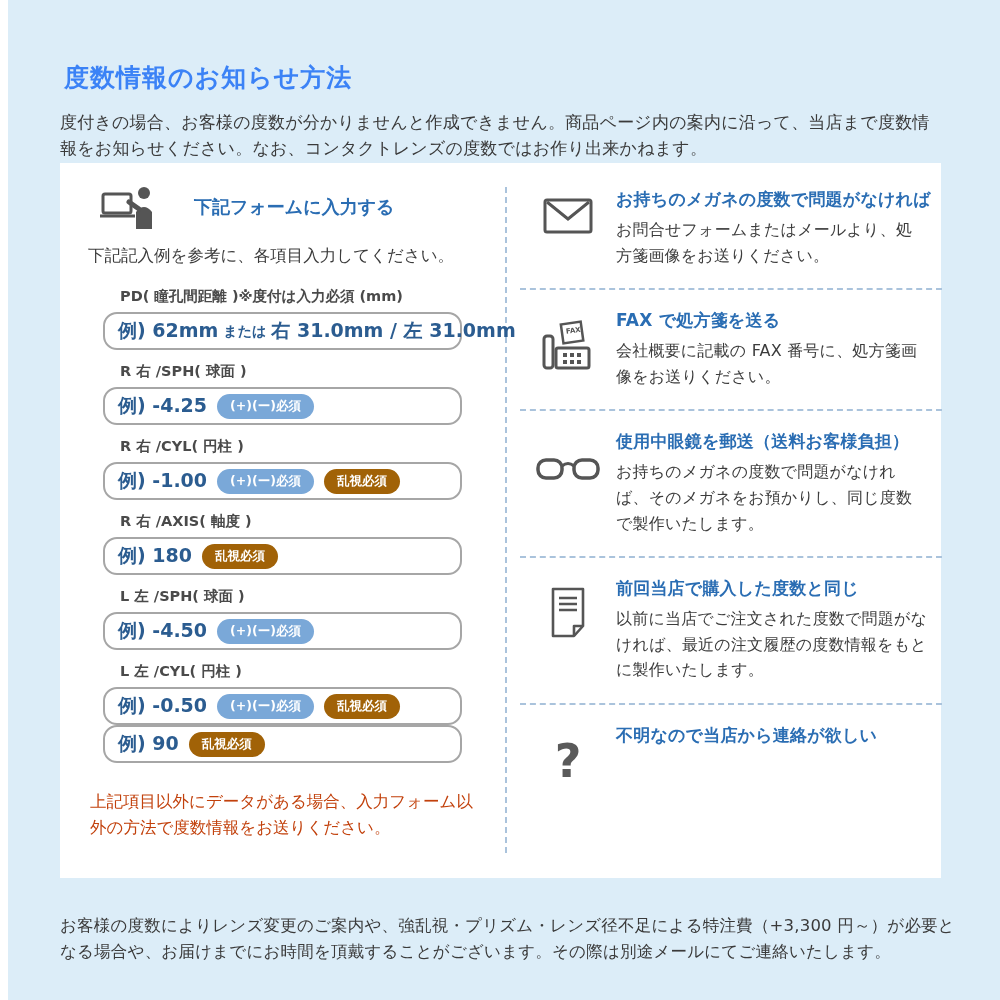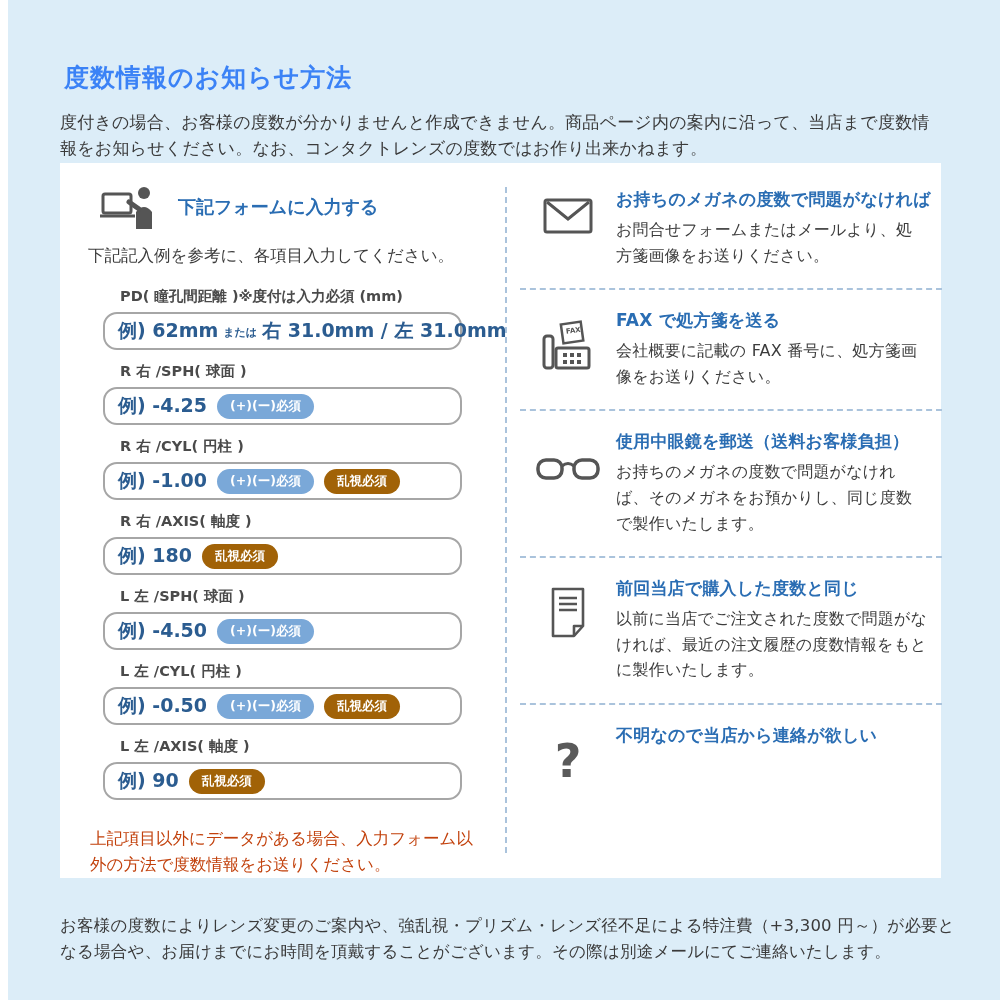--- a/index.html
+++ b/index.html
@@ -11,29 +11,29 @@
   .intro{position:absolute;left:60px;top:92px;width:884px;font-size:17px;color:#3a3a3a;
     line-height:1.55;letter-spacing:.2px;}
   .page-footer{position:absolute;left:60px;top:896px;width:902px;font-size:16.5px;
     color:#3a3a3a;line-height:1.6;letter-spacing:.2px;}
 
   .panel{position:absolute;left:60px;top:163px;width:881px;height:715px;background:#ffffff;}
   .vdivider{position:absolute;left:445px;top:24px;height:666px;border-left:2px dashed #aac3dc;}
 
   
   .leftcol{position:absolute;left:28px;top:22px;width:404px;}
-  .form-head{display:flex;align-items:center;gap:22px;margin:0 0 16px 12px;}
+  .form-head{display:flex;align-items:center;gap:38px;margin:0 0 16px 12px;}
   .form-head-title{font-size:18px;font-weight:bold;color:#2a6db3;}
   .form-note{font-size:16.5px;color:#3c3c3c;margin:0 0 20px 0;}
   .flabel{font-size:14.5px;font-weight:bold;color:#4a4a4a;margin:12px 0 6px 32px;}
   .fbox{height:38px;border:2px solid #a6a6a6;border-radius:14px;background:#fff;
     display:flex;align-items:center;padding:0 10px 0 13px;margin-left:15px;width:359px;
     box-sizing:border-box;}
   .ex{font-size:19px;font-weight:bold;color:#2b5c90;white-space:nowrap;}
-  .ex-small{font-size:11px;font-weight:bold;color:#2b5c90;margin:2px 5px 0 5px;white-space:nowrap;}
+  .ex-small{font-size:14px;font-weight:bold;color:#2b5c90;margin:2px 5px 0 5px;white-space:nowrap;}
   .badge{display:inline-flex;align-items:center;justify-content:center;height:25px;
     padding:0 13px;border-radius:14px;color:#fff;font-weight:bold;font-size:12.5px;
     margin-left:10px;white-space:nowrap;}
   .badge.blue{background:#7aa8d8;}
   .badge.orange{background:#a16207;}
   .form-footnote{font-size:16.5px;color:#c2410c;line-height:1.6;margin:26px 0 0 2px;width:392px;}
 
   
   .rightcol{position:absolute;left:460px;top:6px;width:422px;}
   .method{display:flex;padding:19px 0 20px;}
@@ -105,21 +105,20 @@
       <span class="badge blue">(+)(ー)必須</span>
     </div>
 
     <div class="flabel">L 左 /CYL( 円柱 )</div>
     <div class="fbox">
       <span class="ex">例) -0.50</span>
       <span class="badge blue">(+)(ー)必須</span>
       <span class="badge orange">乱視必須</span>
     </div>
 
-    <div class="flabel">L 左 /AXIS( 軸度 )</div>
     <div class="fbox">
       <span class="ex">例) 90</span>
       <span class="badge orange">乱視必須</span>
     </div>
 
     <p class="form-footnote">上記項目以外にデータがある場合、入力フォーム以外の方法で度数情報をお送りください。</p>
   </div>
 
   <div class="rightcol">
 

